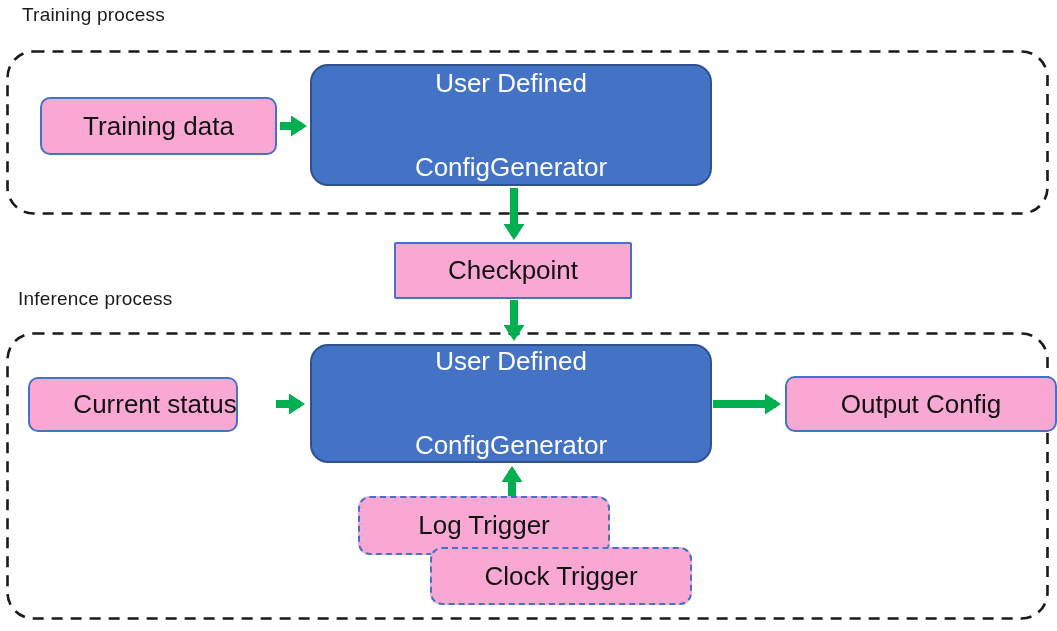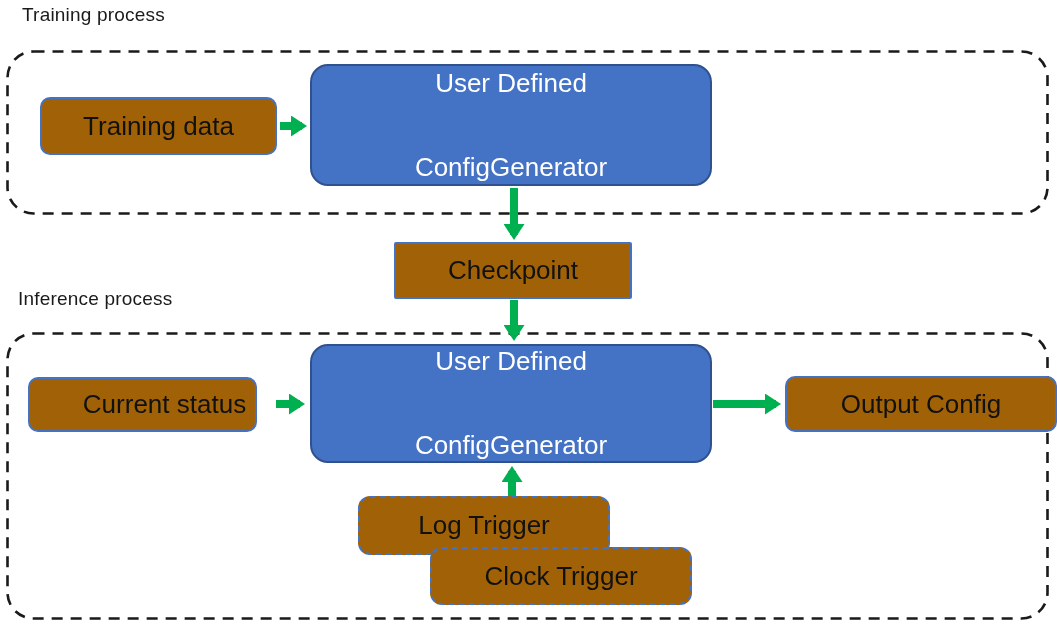--- a/index.html
+++ b/index.html
@@ -30,21 +30,21 @@
     z-index: 2;
     white-space: nowrap;
     letter-spacing: 0.2px;
   }
   .node {
     position: absolute;
     display: flex;
     align-items: center;
     justify-content: center;
     box-sizing: border-box;
-    background: #a16207;
+    background: #f9a8d4;
     font-size: 26px;
     color: #111111;
     z-index: 2;
     text-align: center;
     white-space: nowrap;
   }
   .white-node {
     border: 2px solid #4472C4;
     border-radius: 10px;
   }
@@ -97,21 +97,21 @@
 
   <div class="node blue-node" style="left:310px; top:64px; width:402px; height:122px;">
     <span>User Defined</span>
     <span>ConfigGenerator</span>
   </div>
 
   <div class="node white-node" style="left:394px; top:242px; width:238px; height:57px; border-radius:2px;">
     <span>Checkpoint</span>
   </div>
 
-  <div class="node white-node" style="left:28px; top:377px; width:229px; height:55px;padding-left:44px;">
+  <div class="node white-node" style="left:28px; top:377px; width:210px; height:55px;padding-left:44px;">
     <span>Current status</span>
   </div>
 
   <div class="node blue-node" style="left:310px; top:344px; width:402px; height:119px;">
     <span>User Defined</span>
     <span>ConfigGenerator</span>
   </div>
 
   <div class="node white-node" style="left:785px; top:376px; width:272px; height:56px;">
     <span>Output Config</span>

